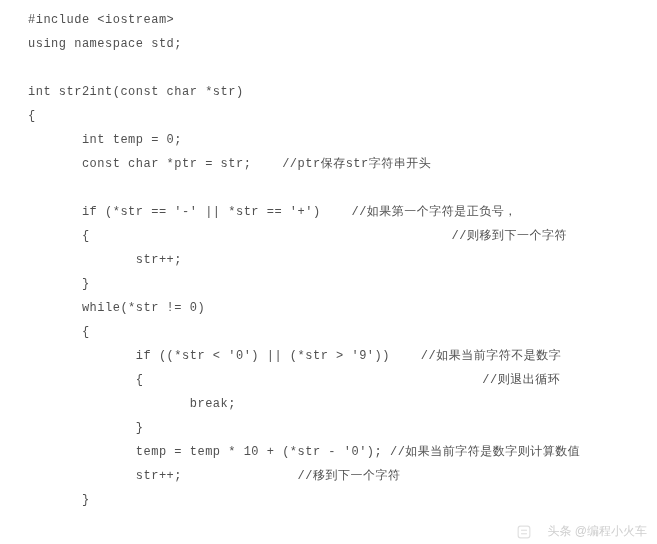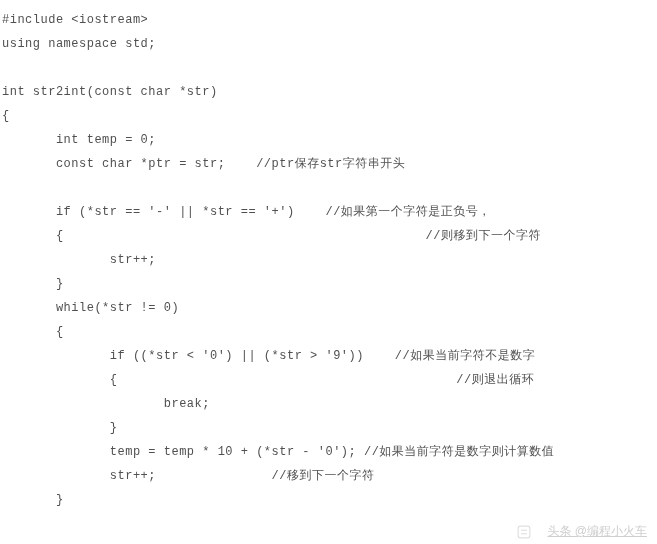--- a/index.html
+++ b/index.html
@@ -9,37 +9,36 @@
     height: 544px;
     background: #ffffff;
     font-family: "Courier New", Consolas, monospace;
     font-size: 12px;
     color: #505050;
     overflow: hidden;
     position: relative;
     border-right: 1px solid #e5e5e5;
   }
   .code {
-    padding: 8px 0 0 2px;
+    padding: 8px 0 0 28px;
     line-height: 24px;
     letter-spacing: 0.5px;
     white-space: pre;
   }
   .watermark {
     position: absolute;
     right: 10px;
     bottom: 4px;
     font-family: "Microsoft YaHei", Arial, sans-serif;
     font-size: 12px;
     color: #cfcfcf;
     letter-spacing: 0;
     display: flex;
     align-items: center;
     gap: 16px;
-    text-decoration: underline;
   }
   .watermark svg {
     opacity: 0.65;
   }
 </style>
 </head>
 <body>
 
 <div class="code">#include &lt;iostream&gt;
 using namespace std;

